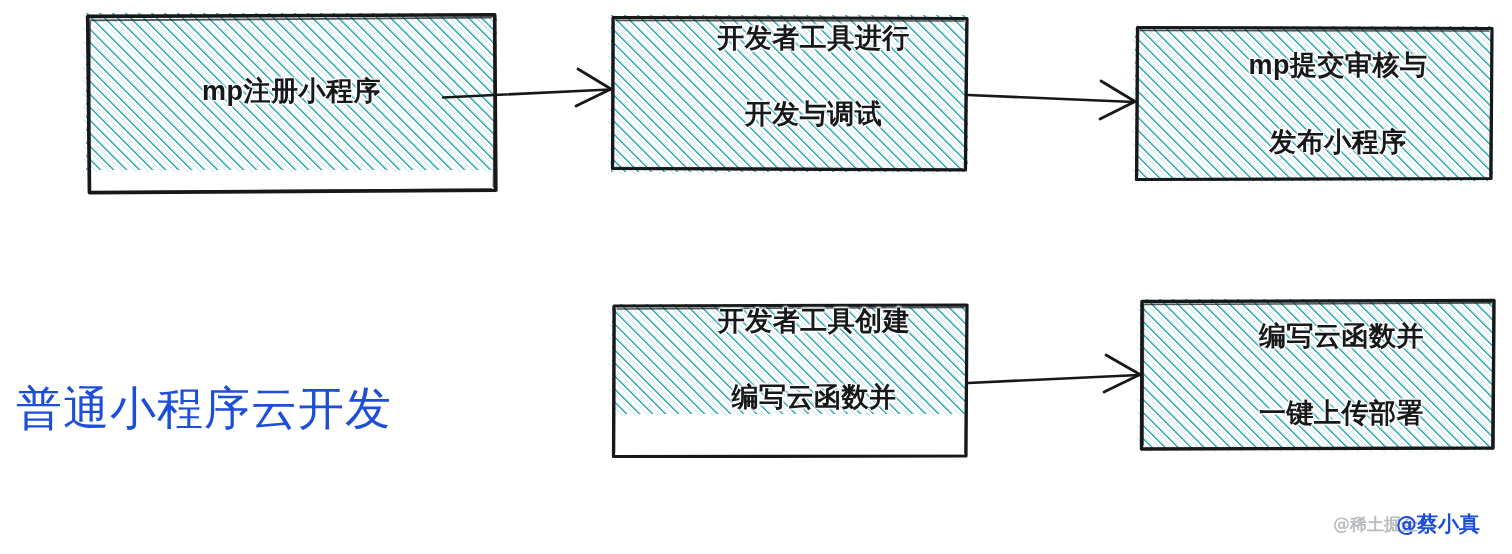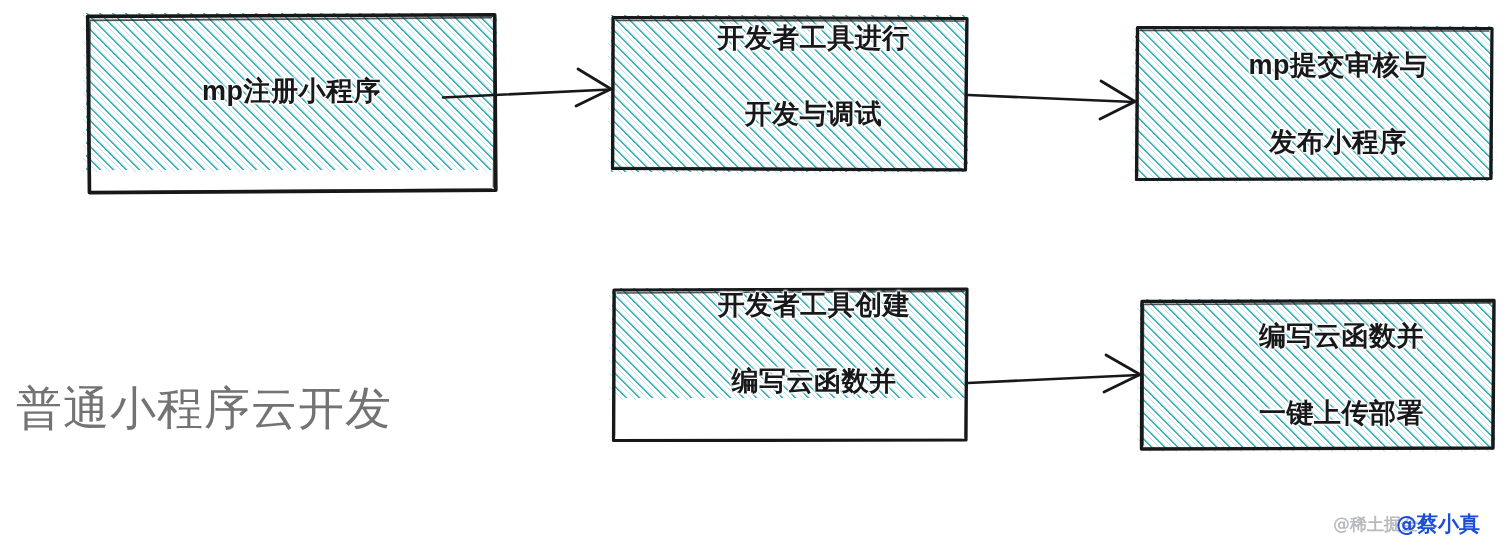--- a/index.html
+++ b/index.html
@@ -93,21 +93,21 @@
     overflow: visible;
   }
 
   
   #group-caption {
     position: absolute;
     left: 16px;
     top: 378px;
     font-size: 46px;
     font-weight: 400;
-    color: #737373;
+    color: #1d4ed8;
     letter-spacing: 1px;
     white-space: nowrap;
     font-family: "DejaVu Sans", "Liberation Sans", sans-serif;
   }
 
   
   .watermark {
     position: absolute;
     white-space: nowrap;
     font-family: "DejaVu Sans", "Liberation Sans", sans-serif;
@@ -160,21 +160,21 @@
     <svg class="edge" viewBox="0 0 358 155" preserveAspectRatio="none">
       <path d="M2.5,1.5 L357,2.5 L356,152.5 L1.5,153.5 Z" fill="none" stroke="#17181a" stroke-width="3.2" stroke-linecap="round" stroke-linejoin="round"></path>
       <path d="M5,4.5 L354,5 M356.5,8 L355,150 M352,152.5 L5,153 M2.5,149 L3.5,5" fill="none" stroke="#17181a" stroke-width="1.5" stroke-linecap="round" opacity="0.75"></path>
     </svg>
     <div class="label">
       <span>mp提交审核与</span><br>
       <span>发布小程序</span>
     </div>
   </div>
 
-  <div class="node" id="node-devtool-cloud-env" style="left:612px; top:288px; width:356px; height:110px;">
+  <div class="node" id="node-devtool-cloud-env" style="left:612px; top:304px; width:356px; height:110px;">
     <div class="hatch"></div>
     <svg class="edge" viewBox="0 0 356 154" preserveAspectRatio="none">
       <path d="M2,2 L355,1 L354,152 L1.5,152.5 Z" fill="none" stroke="#17181a" stroke-width="3.2" stroke-linecap="round" stroke-linejoin="round"></path>
       <path d="M5,5 L352,3.5 M354.5,7 L353,149 M350,151.5 L5,152 M2.5,148 L3,5" fill="none" stroke="#17181a" stroke-width="1.5" stroke-linecap="round" opacity="0.75"></path>
     </svg>
     <div class="label">
       <span>开发者工具创建</span><br>
       <span>编写云函数并</span>
     </div>
   </div>

